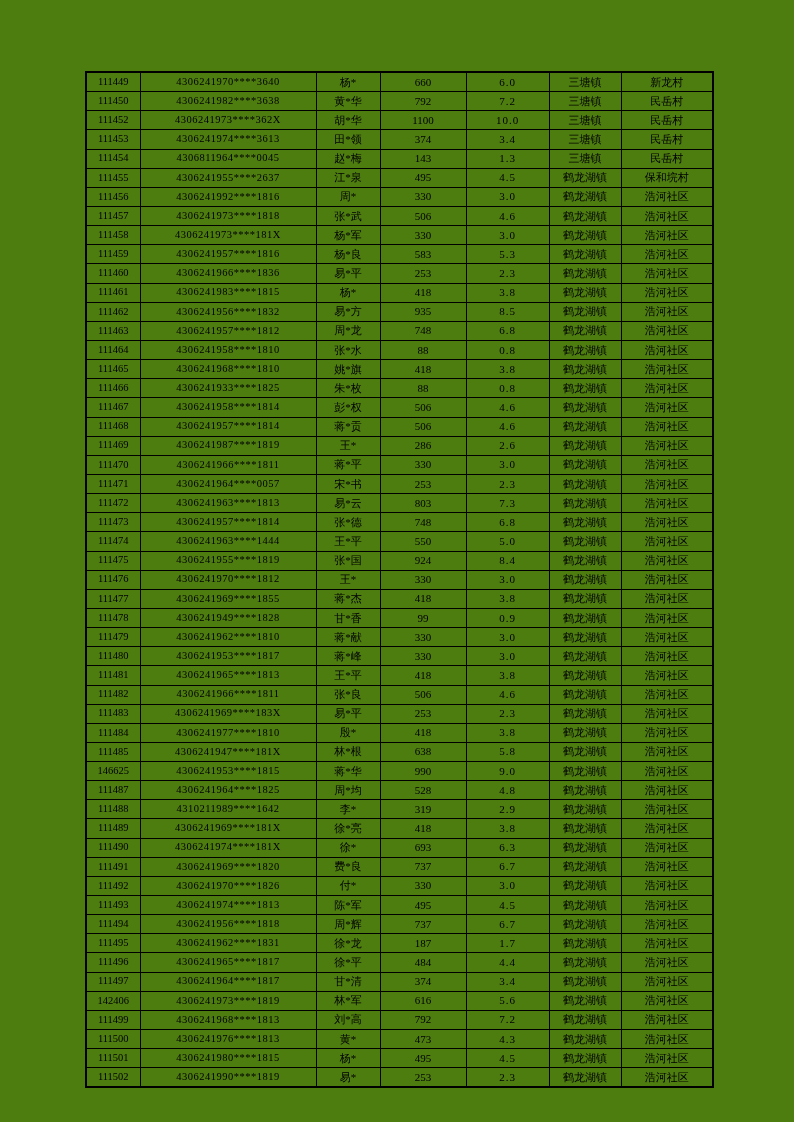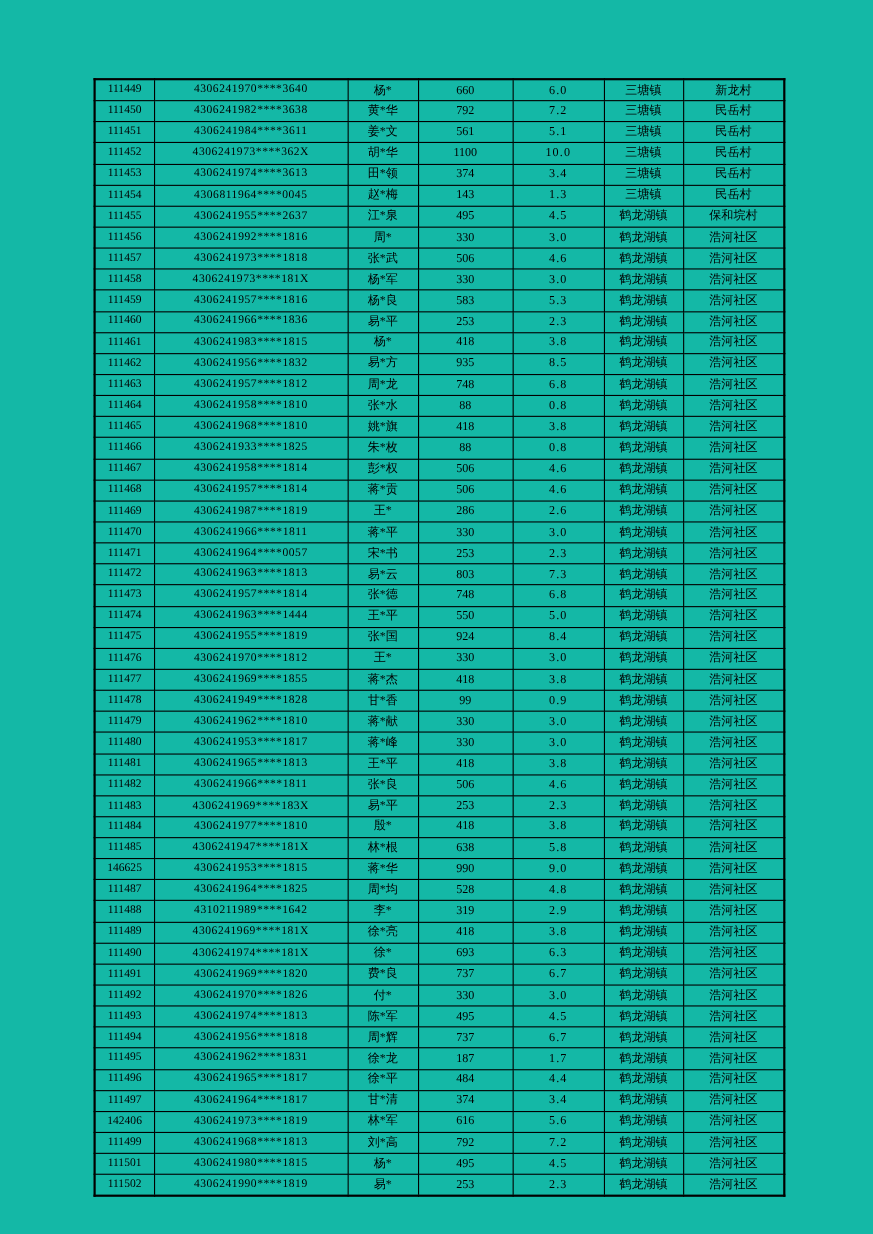--- a/index.html
+++ b/index.html
@@ -1,20 +1,20 @@
 <!DOCTYPE html>
 <html><head>
 <meta charset="utf-8">
 <style>
   html, body { margin: 0; padding: 0; background: #ffffff; }
   .page {
     position: relative;
     width: 794px;
     height: 1122px;
-    background: #14b8a6;
+    background: #4d7c0f;
     overflow: hidden;
     font-family: "Liberation Serif", "DejaVu Serif", serif;
     color: #000000;
   }
   table.roster {
     position: absolute;
     left: 85px;
     top: 71px;
     width: 627px;
     border-collapse: collapse;
@@ -70,29 +70,20 @@
         <tr>
           <td class="col-0">111450</td>
           <td class="col-1">4306241982****3638</td>
           <td class="col-2">黄*华</td>
           <td class="col-3">792</td>
           <td class="col-4">7.2</td>
           <td class="col-5">三塘镇</td>
           <td class="col-6">民岳村</td>
         </tr>
         <tr>
-          <td class="col-0">111451</td>
-          <td class="col-1">4306241984****3611</td>
-          <td class="col-2">姜*文</td>
-          <td class="col-3">561</td>
-          <td class="col-4">5.1</td>
-          <td class="col-5">三塘镇</td>
-          <td class="col-6">民岳村</td>
-        </tr>
-        <tr>
           <td class="col-0">111452</td>
           <td class="col-1">4306241973****362X</td>
           <td class="col-2">胡*华</td>
           <td class="col-3">1100</td>
           <td class="col-4">10.0</td>
           <td class="col-5">三塘镇</td>
           <td class="col-6">民岳村</td>
         </tr>
         <tr>
           <td class="col-0">111453</td>
@@ -511,20 +502,29 @@
         <tr>
           <td class="col-0">111499</td>
           <td class="col-1">4306241968****1813</td>
           <td class="col-2">刘*高</td>
           <td class="col-3">792</td>
           <td class="col-4">7.2</td>
           <td class="col-5">鹤龙湖镇</td>
           <td class="col-6">浩河社区</td>
         </tr>
         <tr>
+          <td class="col-0">111500</td>
+          <td class="col-1">4306241976****1813</td>
+          <td class="col-2">黄*</td>
+          <td class="col-3">473</td>
+          <td class="col-4">4.3</td>
+          <td class="col-5">鹤龙湖镇</td>
+          <td class="col-6">浩河社区</td>
+        </tr>
+        <tr>
           <td class="col-0">111501</td>
           <td class="col-1">4306241980****1815</td>
           <td class="col-2">杨*</td>
           <td class="col-3">495</td>
           <td class="col-4">4.5</td>
           <td class="col-5">鹤龙湖镇</td>
           <td class="col-6">浩河社区</td>
         </tr>
         <tr>
           <td class="col-0">111502</td>

